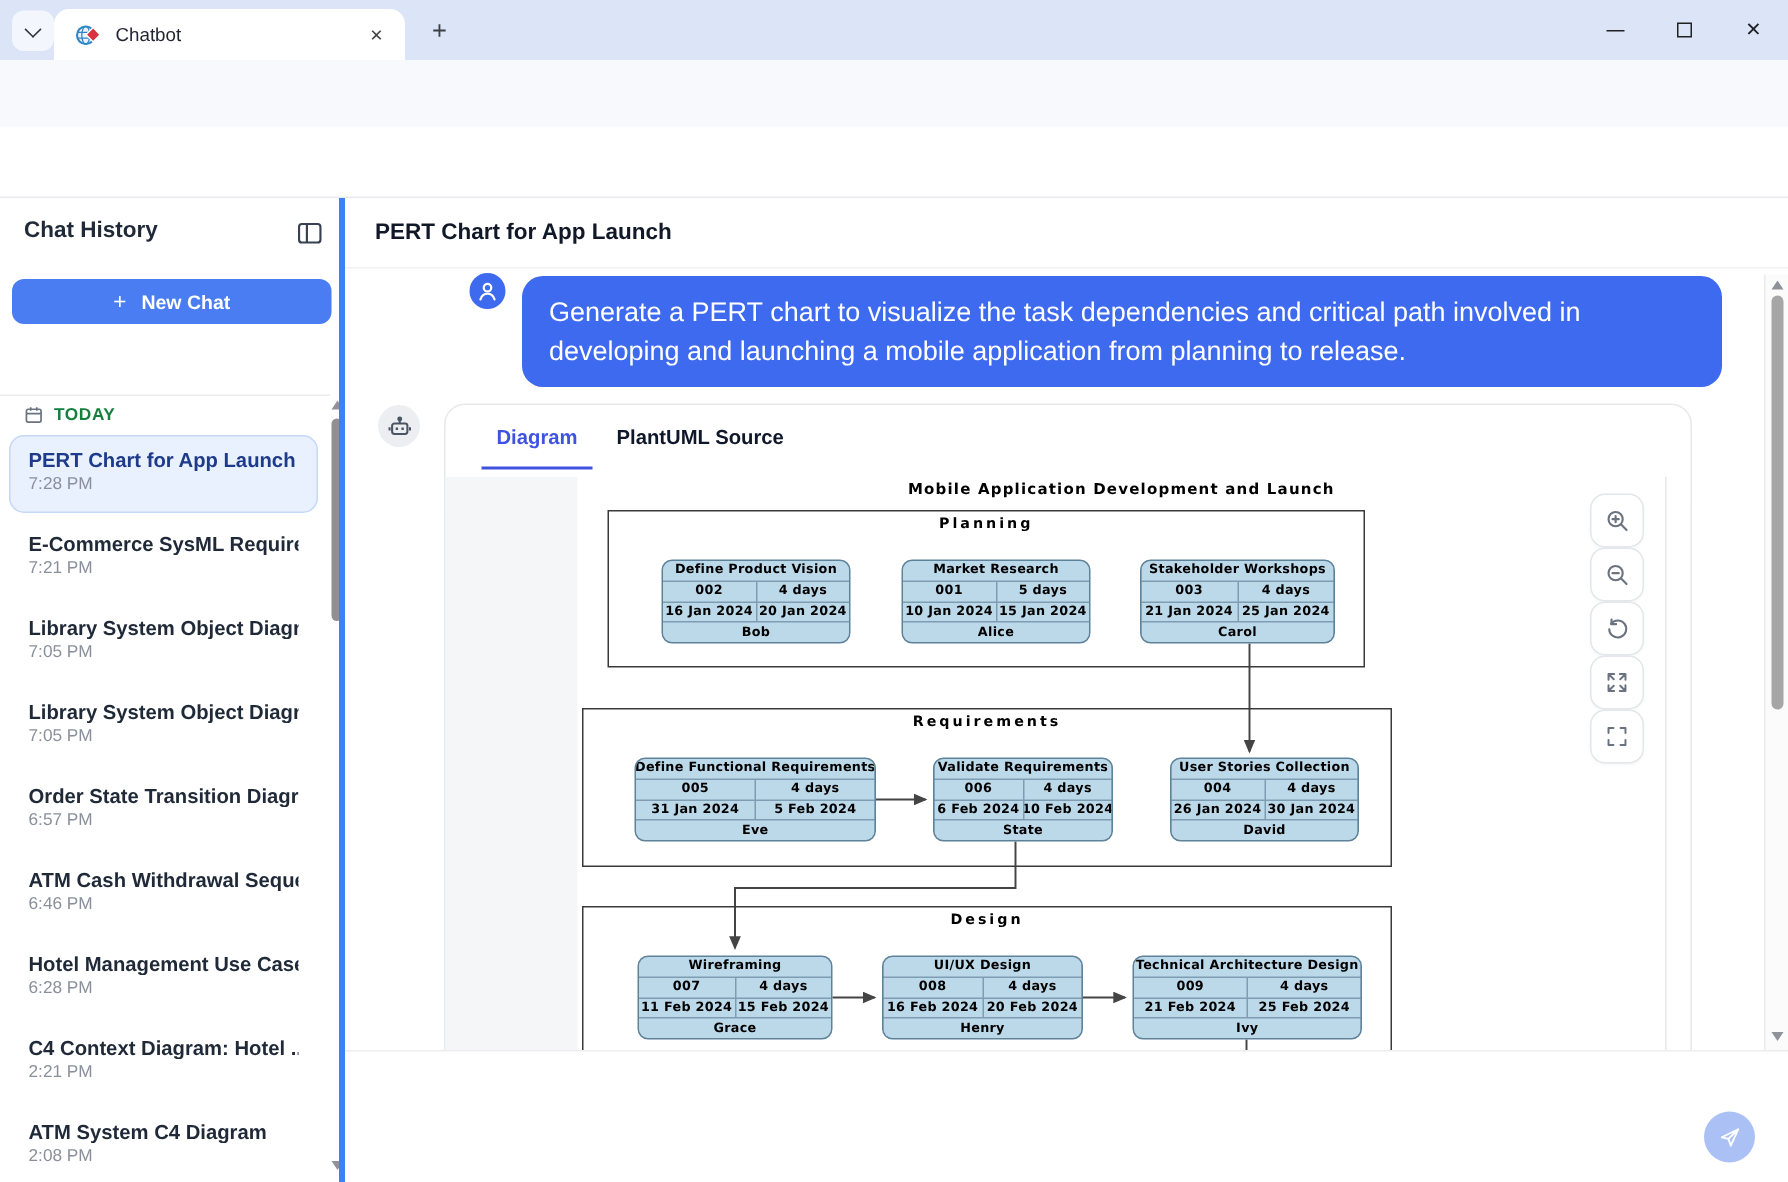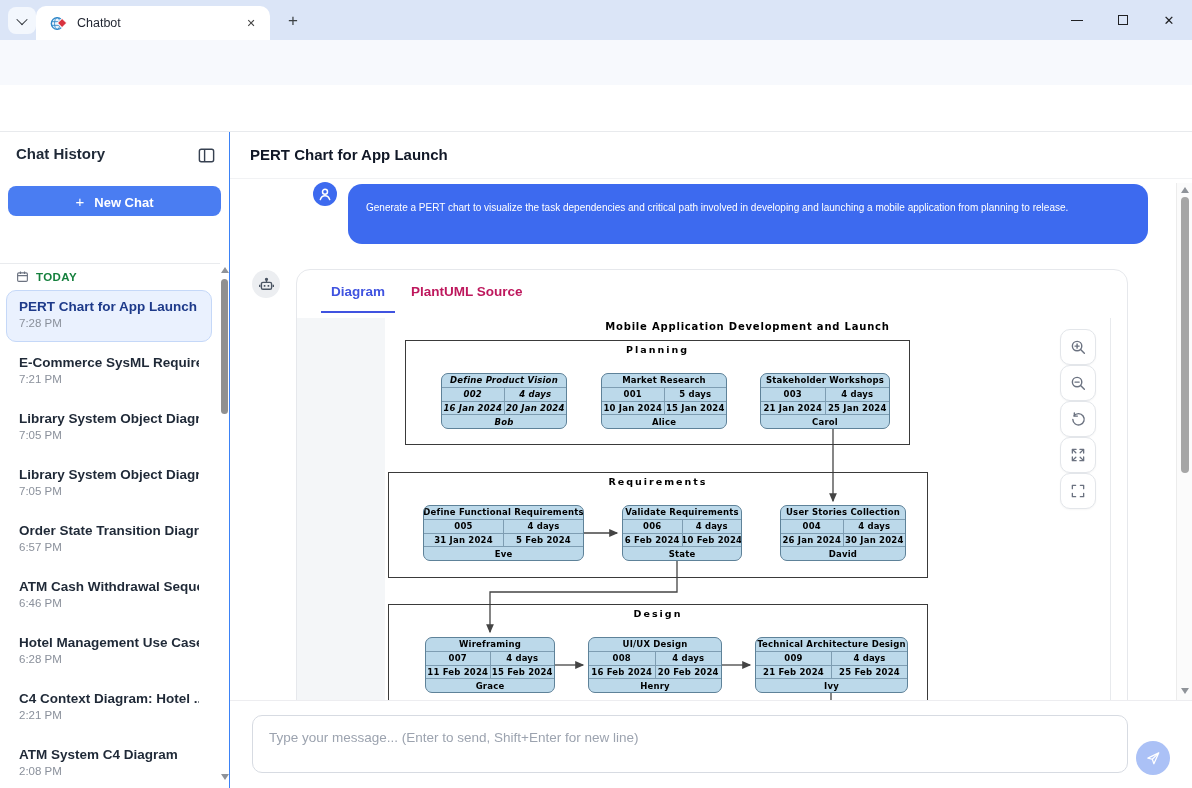--- a/index.html
+++ b/index.html
@@ -35,21 +35,21 @@
   
   #appheader { left:0; top:85px; width:1192px; height:47px; background:#fff; border-bottom:1px solid #e8eaed; }
   #app-name { left:50px; top:94px; font-size:14.5px; font-weight:700; color:#1f2937; }
   #powered { left:50px; top:112px; font-size:11px; color:#6b7280; }
   #powered a { color:#6b7280; text-decoration:underline; }
   #more-apps { left:1066px; top:95px; width:74px; height:28px; background:var(--more-apps-green,#16a777); border:none; border-radius:16px; color:#fff; font-size:12.5px; font-weight:700; cursor:pointer; font-family:inherit; }
   #avatar-app { left:1152px; top:94px; width:29px; height:29px; border-radius:50%; background:var(--avatar-purple,#982fbe); color:#fff; font-size:14px; font-weight:700; display:flex; align-items:center; justify-content:center; cursor:pointer; }
   .hdr-ic { top:99px; width:20px; height:20px; cursor:pointer; display:flex; align-items:center; justify-content:center; }
 
   
-  #sidebar { left:0; top:132px; width:230px; height:656px; background:#fff; border-right:1px solid #3b82f6; overflow:hidden; }
+  #sidebar { left:0; top:132px; width:230px; height:656px; background:#fff; border-right:4px solid #3b82f6; overflow:hidden; }
   #sb-title { left:16px; top:13px; font-size:15px; font-weight:700; color:#1f2937; }
   #sb-collapse { left:197px; top:14px; width:20px; height:20px; cursor:pointer; }
   #new-chat { left:8px; top:54px; width:213px; height:30px; background:var(--new-chat-blue,#4a7df2); border:none; border-radius:8px; color:#fff; font-size:13px; font-weight:700; cursor:pointer; font-family:inherit; }
   #new-chat .plus { font-weight:400; font-size:15px; margin-right:10px; }
   #search-chats { left:8px; top:90px; width:213px; height:34px; border:1px solid #d8dce3; border-radius:8px; font-size:13px; padding:0 12px; color:#374151; outline:none; font-family:inherit; }
   #search-chats::placeholder { color:#9aa1ac; }
   #sb-divider { left:0; top:131px; width:220px; border-top:1px solid #e9ebee; }
   #today-row { left:16px; top:138px; display:flex; align-items:center; gap:7px; color:#15803d; }
   #today-label { font-size:11.5px; font-weight:700; letter-spacing:0.4px; }
   #chat-list { left:0; top:158px; width:218px; height:498px; overflow:hidden; }
@@ -61,27 +61,27 @@
   
   #sb-scroll { left:220px; top:131px; width:10px; height:525px; }
   .tri-up { width:0; height:0; border-left:4px solid transparent; border-right:4px solid transparent; border-bottom:6px solid #8f9399; }
   .tri-down { width:0; height:0; border-left:4px solid transparent; border-right:4px solid transparent; border-top:6px solid #8f9399; }
   #sb-thumb { left:1px; top:16px; width:7px; height:135px; background:#909090; border-radius:4px; }
 
   
   #chat-title { left:250px; top:146px; font-size:15px; font-weight:700; color:#111827; }
   #messages { left:230px; top:178px; width:962px; height:522px; background:#fff; overflow:hidden; border-top:1px solid #f1f2f4; }
   #user-avatar { left:83px; top:3px; width:24px; height:24px; border-radius:50%; background:var(--bubble-blue,#3d6aef); display:flex; align-items:center; justify-content:center; }
-  #user-bubble { left:118px; top:5px; width:800px; min-height:60px; background:var(--bubble-blue,#3d6aef); border-radius:14px; color:#fff; font-size:10px; line-height:26px; padding:11px 18px; }
+  #user-bubble { left:118px; top:5px; width:800px; min-height:60px; background:var(--bubble-blue,#3d6aef); border-radius:14px; color:#fff; font-size:18px; line-height:26px; padding:11px 18px; }
   #bot-avatar { left:22px; top:91px; width:28px; height:28px; border-radius:50%; background:#eceef1; display:flex; align-items:center; justify-content:center; }
   #diagram-card { left:66px; top:90px; width:832px; height:432px; background:#fff; border:1px solid #e6e8ec; border-radius:14px 14px 0 0; overflow:hidden; }
   #tabs-row { position:absolute; left:0; top:0; width:100%; height:48px; }
   .ctab { position:absolute; top:14px; font-size:13.5px; font-weight:600; cursor:pointer; padding:0 2px 12px 2px; }
   #tab-diagram { left:24px; color:var(--tab-active-blue,#4053e0); border-bottom:2.5px solid var(--tab-active-blue,#4053e0); padding-left:10px; padding-right:10px; }
-  #tab-source { left:112px; color:#be185d; }
+  #tab-source { left:112px; color:#0f172a; }
   #dg-viewport { position:absolute; left:0; top:48px; width:814px; height:384px; background:#f4f6f8; border-right:1px solid #e8eaed; }
   #pert-canvas { position:absolute; left:88px; top:0; width:725px; height:384px; background:#fff; overflow:hidden; font-family:"DejaVu Sans", sans-serif; }
   #pert-title { position:absolute; left:0; top:3px; width:100%; text-align:center; font-size:10px; font-weight:700; letter-spacing:0.8px; color:#000; }
   .pert-section { position:absolute; border:1.5px solid #3a3a3a; background:transparent; }
   .sec-label { position:absolute; left:0; top:3px; width:100%; text-align:center; font-size:9.5px; font-weight:700; letter-spacing:2px; color:#000; }
   .task { position:absolute; height:56px; display:grid; grid-template-columns:1fr 1fr; grid-template-rows:1fr 1fr 1fr 1fr; gap:1px; background:#7e9db2; border:1px solid var(--task-border,#5e8299); border-radius:7px; overflow:hidden; }
   .t-cell { background:var(--task-fill,#bcd9ea); font-size:8.5px; font-weight:700; letter-spacing:0.2px; color:#000; display:flex; align-items:center; justify-content:center; white-space:nowrap; overflow:hidden; }
   .t-title,.t-owner { grid-column:1 / span 2; }
   #pert-arrows { position:absolute; left:0; top:0; }
 
@@ -318,21 +318,21 @@
           <polyline points="448,111 448,183" fill="none" stroke="#444" stroke-width="1.3" marker-end="url(#ah)"></polyline>
               <polyline points="199,215 232,215" fill="none" stroke="#444" stroke-width="1.3" marker-end="url(#ah)"></polyline>
               <polyline points="292,243 292,274 105,274 105,314" fill="none" stroke="#444" stroke-width="1.3" marker-end="url(#ah)"></polyline>
               <polyline points="170,347 198,347" fill="none" stroke="#444" stroke-width="1.3" marker-end="url(#ah)"></polyline>
               <polyline points="337,347 365,347" fill="none" stroke="#444" stroke-width="1.3" marker-end="url(#ah)"></polyline>
               <polyline points="446,375 446,384" fill="none" stroke="#444" stroke-width="1.3"></polyline>
             </svg>
         <div class="pert-section" style="left: 20px; top: 22px; width: 505px; height: 105px;">
               <div class="sec-label">Planning</div>
             </div>
-            <div class="task" style="left: 56px; top: 55px; width: 126px; font-style: italic;">
+            <div class="task" style="left: 56px; top: 55px; width: 126px;">
     <div class="t-cell t-title">Define Product Vision</div>
     <div class="t-cell t-code">002</div>
     <div class="t-cell t-dur">4 days</div>
     <div class="t-cell t-start">16 Jan 2024</div>
     <div class="t-cell t-end">20 Jan 2024</div>
     <div class="t-cell t-owner">Bob</div>
   </div>
             <div class="task" style="left: 216px; top: 55px; width: 126px;">
     <div class="t-cell t-title">Market Research</div>
     <div class="t-cell t-code">001</div>
@@ -437,21 +437,20 @@
     </div>
   </div>
 
   <div id="main-scroll" class="abs">
     <div class="abs tri-up" style="left:4px; top:4px;"></div>
     <div id="ms-thumb" class="abs"></div>
     <div class="abs tri-down" style="left:4px; top:505px;"></div>
   </div>
 
   <div id="inputarea" class="abs">
-    <textarea id="msg-input" class="abs" placeholder="Type your message... (Enter to send, Shift+Enter for new line)" style=""></textarea>
     <button id="send-btn" class="abs">
       <svg width="16" height="16" viewBox="0 0 18 18" fill="none" stroke="#fff" stroke-width="1.4" stroke-linejoin="round">
           <path d="M3.2 9.2 15.5 3.2 10 15.5 8.2 10.4z"></path>
           <path d="M8.2 10.4 15.5 3.2"></path>
         </svg>
     </button>
   </div>
 
 </div>
 

